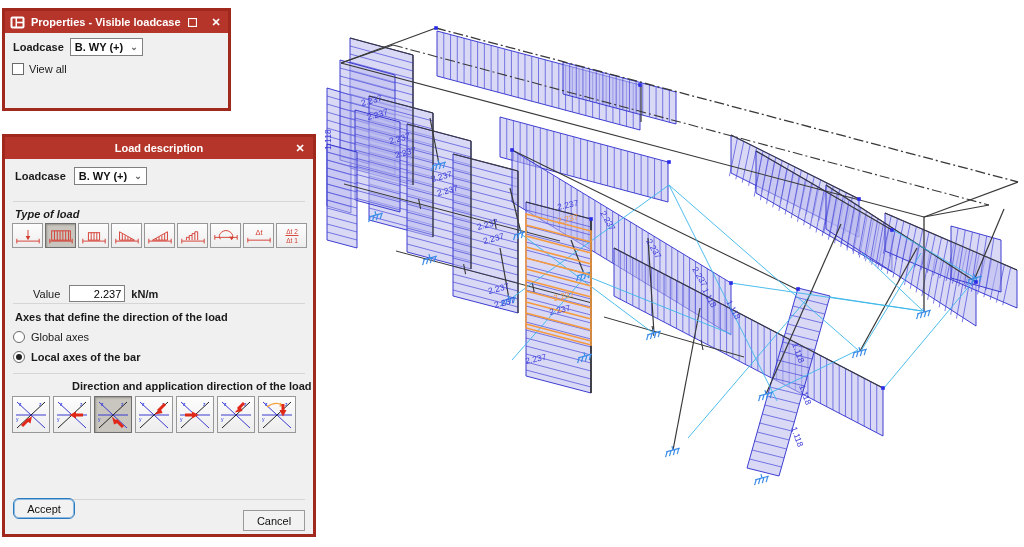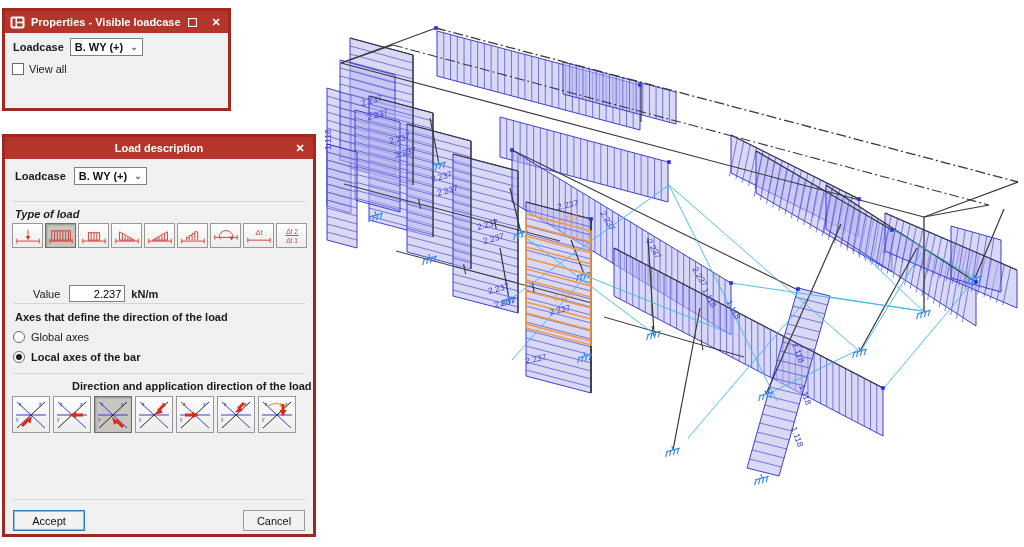--- a/index.html
+++ b/index.html
@@ -814,16 +814,16 @@
             <text x="2" y="22" font-size="5" fill="#2233dd">y</text>
           <path d="M7,8 Q15,2 22,6" stroke="#f5a23e" stroke-width="1.4" fill="none"></path>
           <path d="M20,3.5 L23.5,6.5 L19.5,8 Z" fill="#f5a23e"></path>
           <path d="M23,5 L23,12" stroke="#e02818" stroke-width="3"></path>
             <path d="M19.5,11 L23,17.5 L26.5,11 Z" fill="#e02818"></path>
         </svg>
         </button>
     </div>
 
     <div class="sepline" style="top:340px;"></div>
-    <div class="pbtn focus abs" style="left:8px;top:351px;width:72px;">Accept</div>
+    <div class="pbtn focus abs" style="left:8px;top:339px;width:62px;border-radius:6px;">Accept</div>
     <div class="pbtn abs" style="right:8px;top:351px;width:62px;">Cancel</div>
   </div>
 </div>
 
 </body></html>

